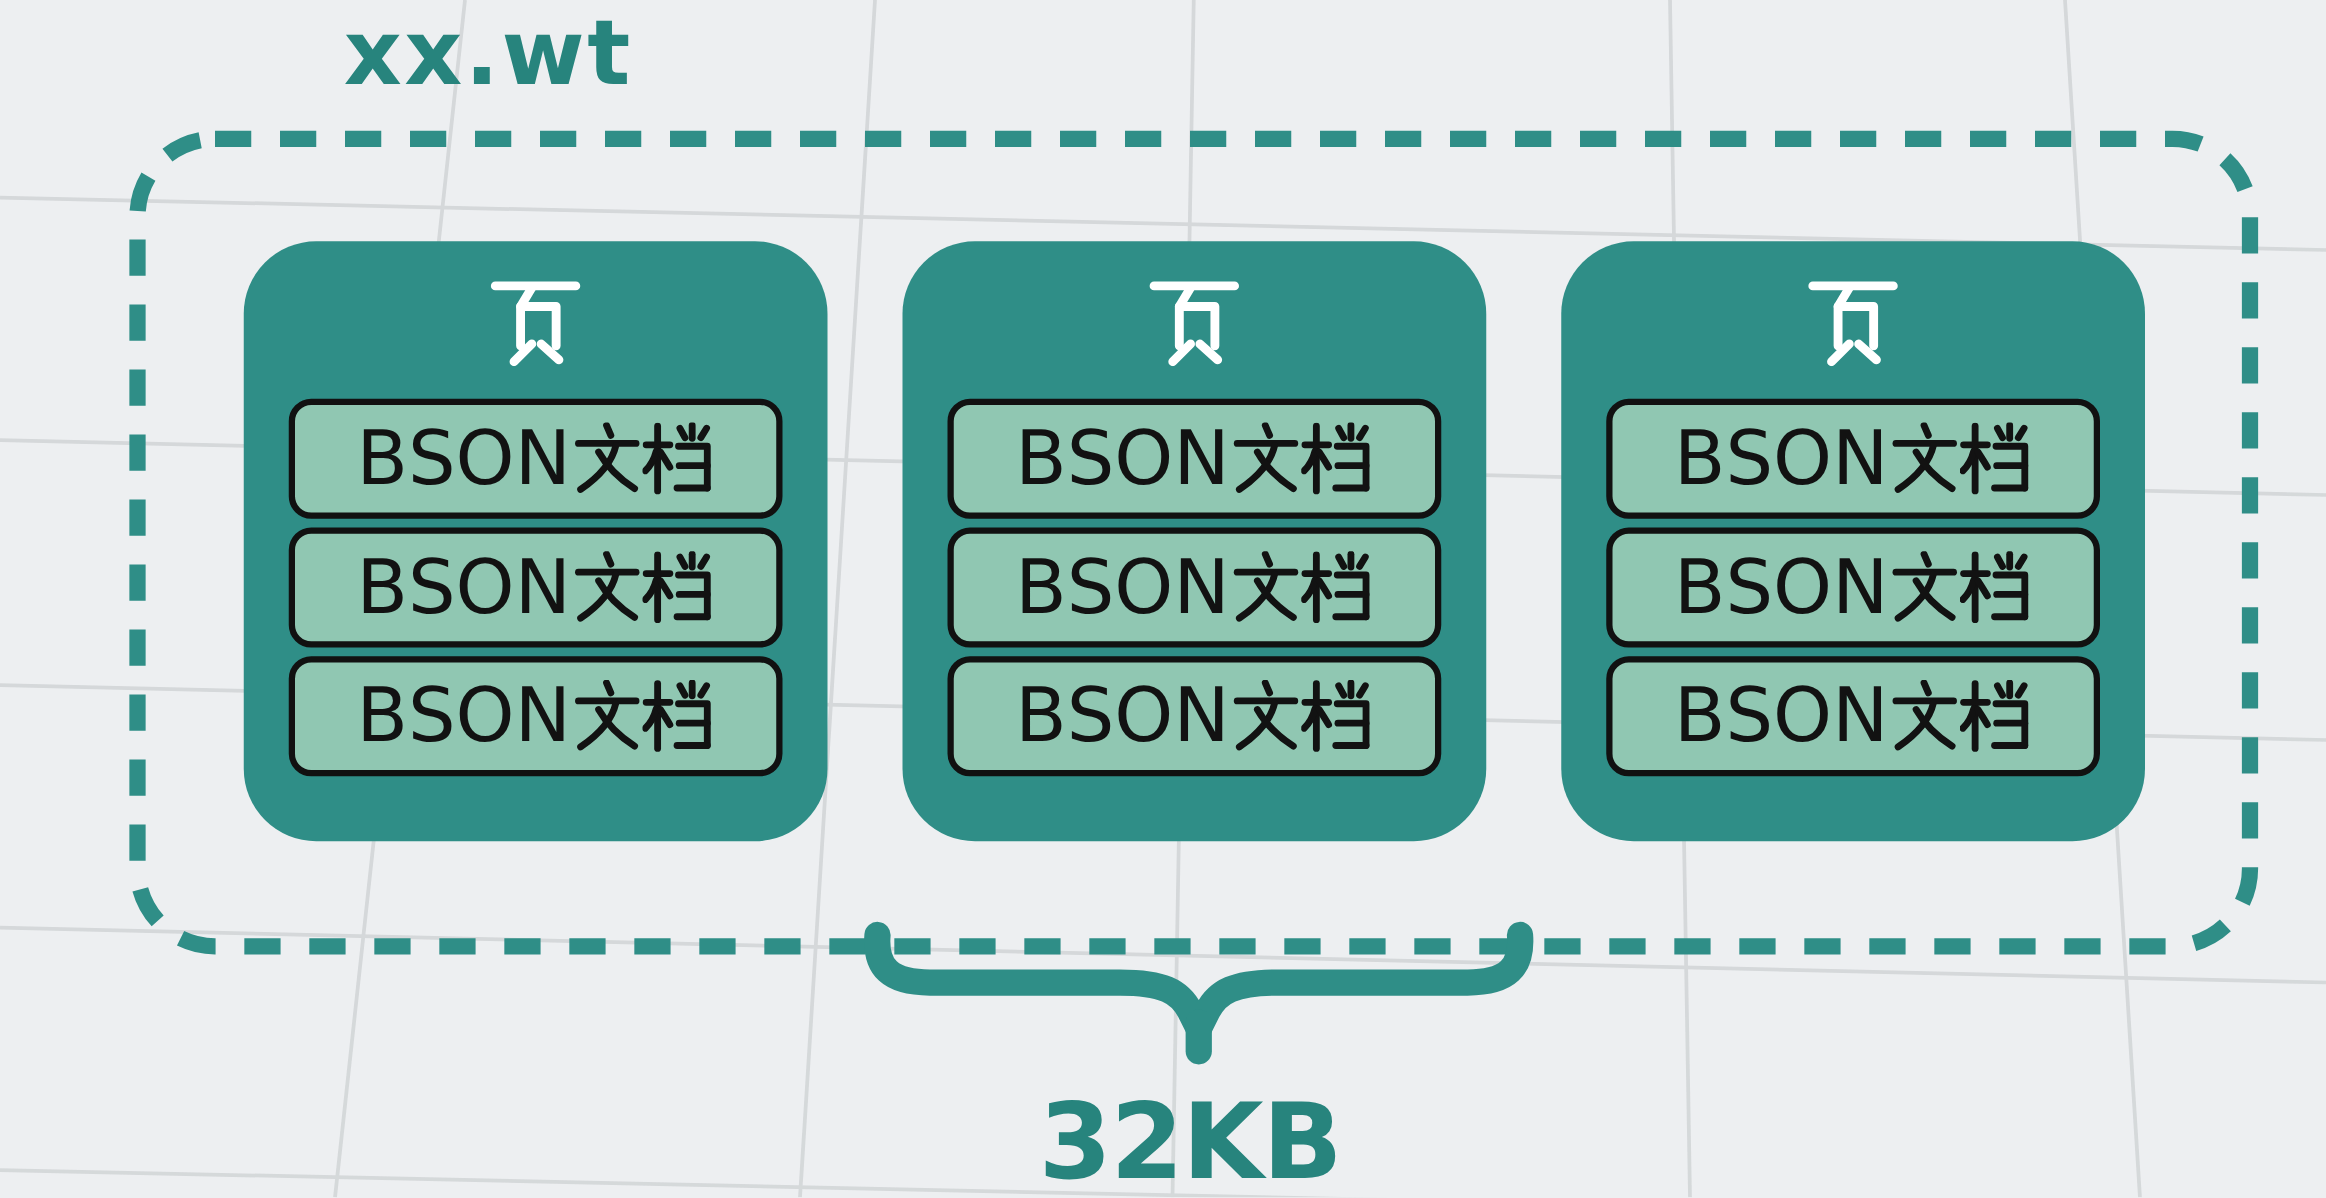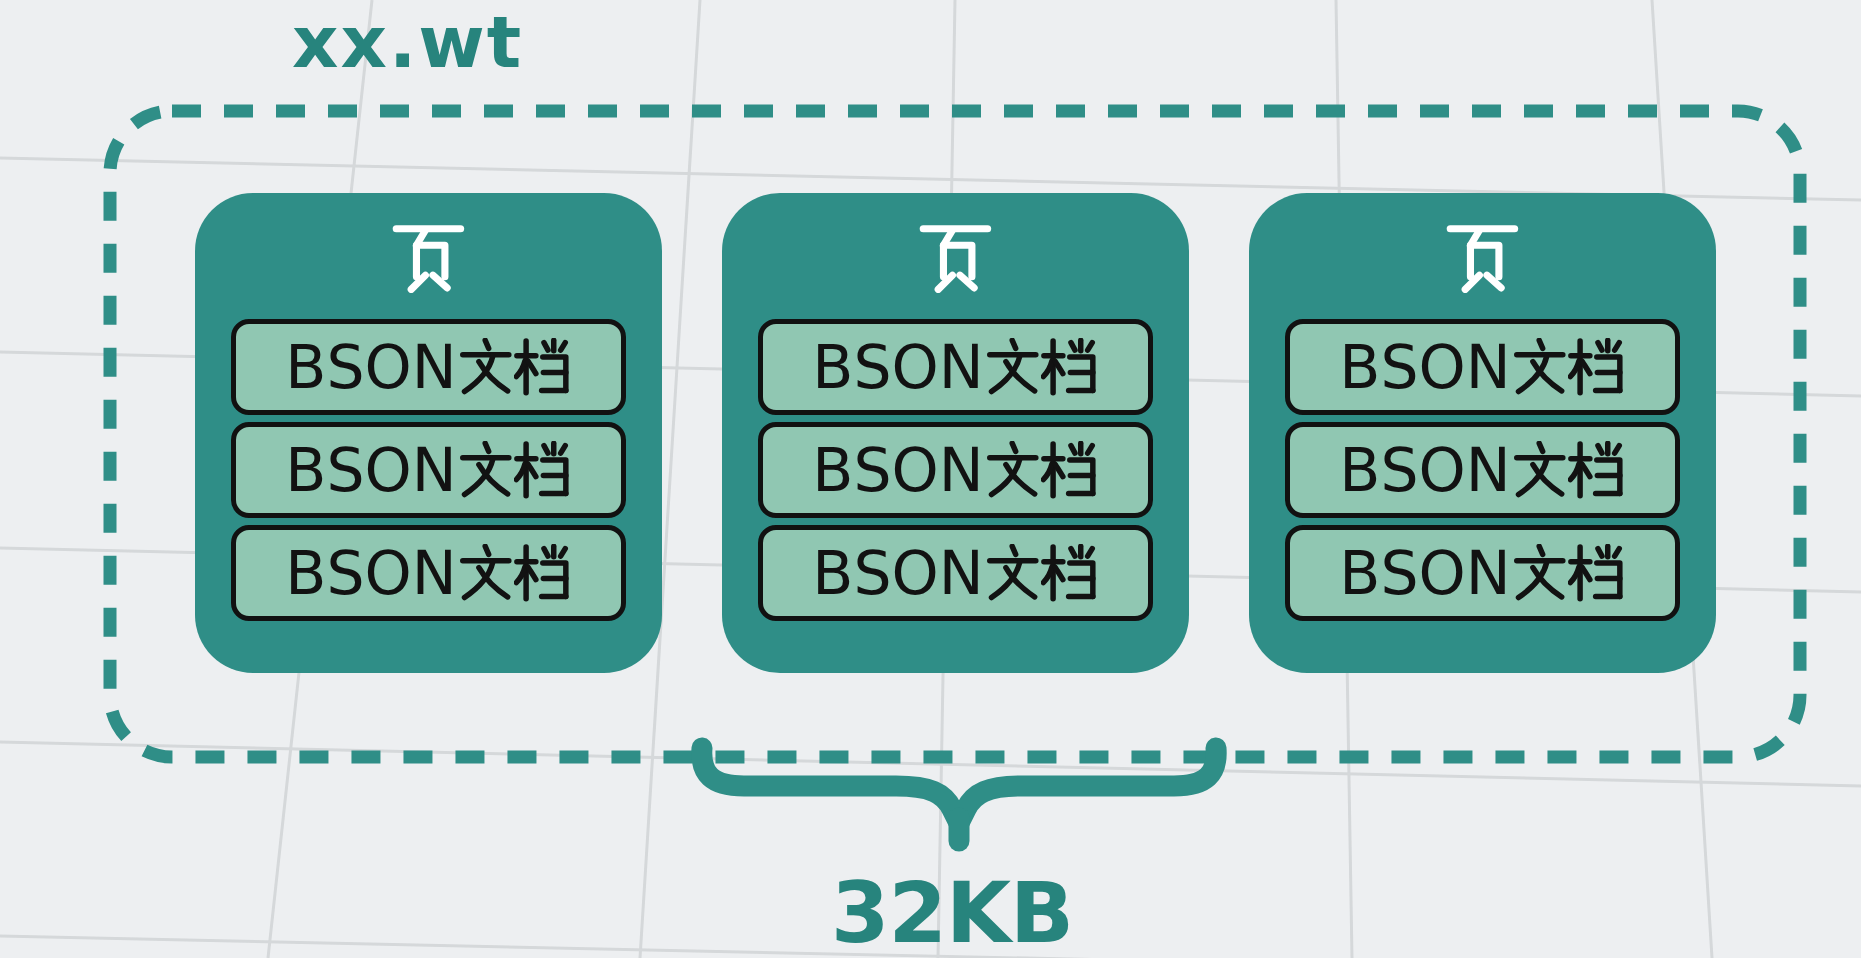--- a/index.html
+++ b/index.html
@@ -7,21 +7,21 @@
     position: relative;
     width: 1861px; height: 958px;
     overflow: hidden;
     background: var(--background, #edeff1);
     font-family: "DejaVu Sans", "Liberation Sans", sans-serif;
   }
   .layer-svg { position: absolute; left: 0; top: 0; }
 
   .file-title {
     position: absolute;
-    left: 292px; top: 0px;
+    left: 275px; top: 0px;
     font-size: 72px;
     font-weight: bold;
     letter-spacing: 2px;
     color: var(--teal_text, #27847d);
   }
 
   .page {
     position: absolute;
     top: 193px;
     width: 467px; height: 480px;

